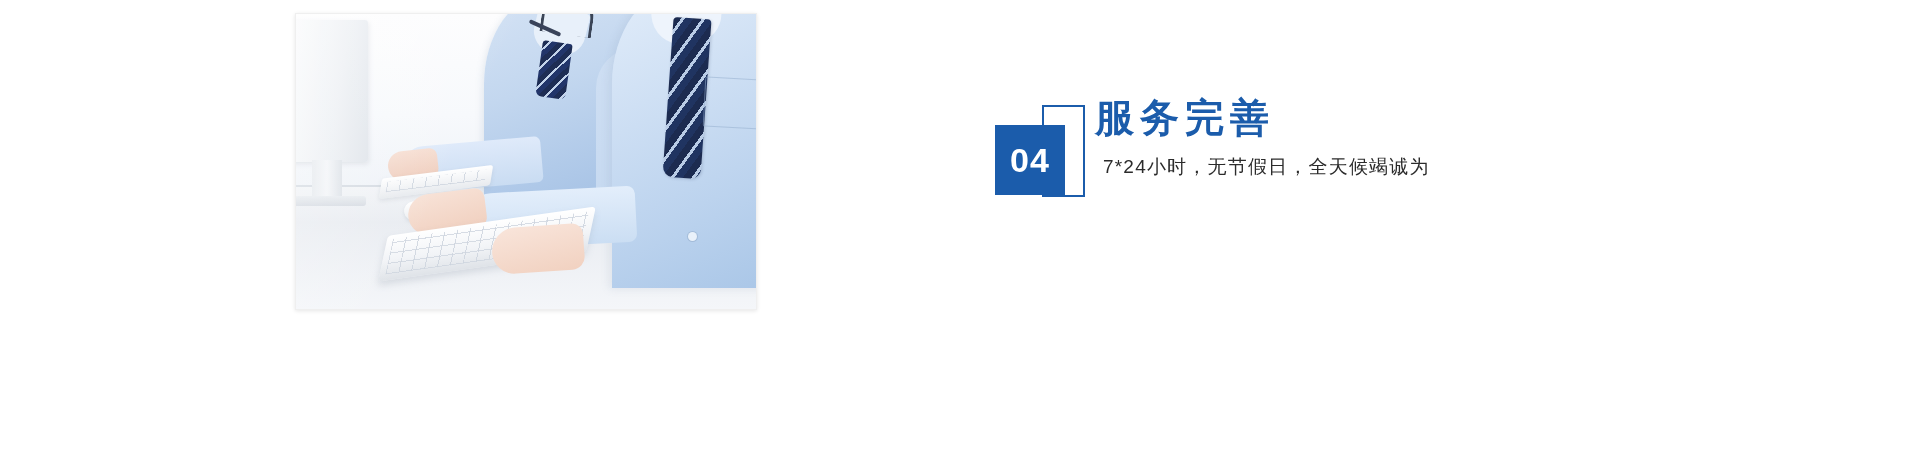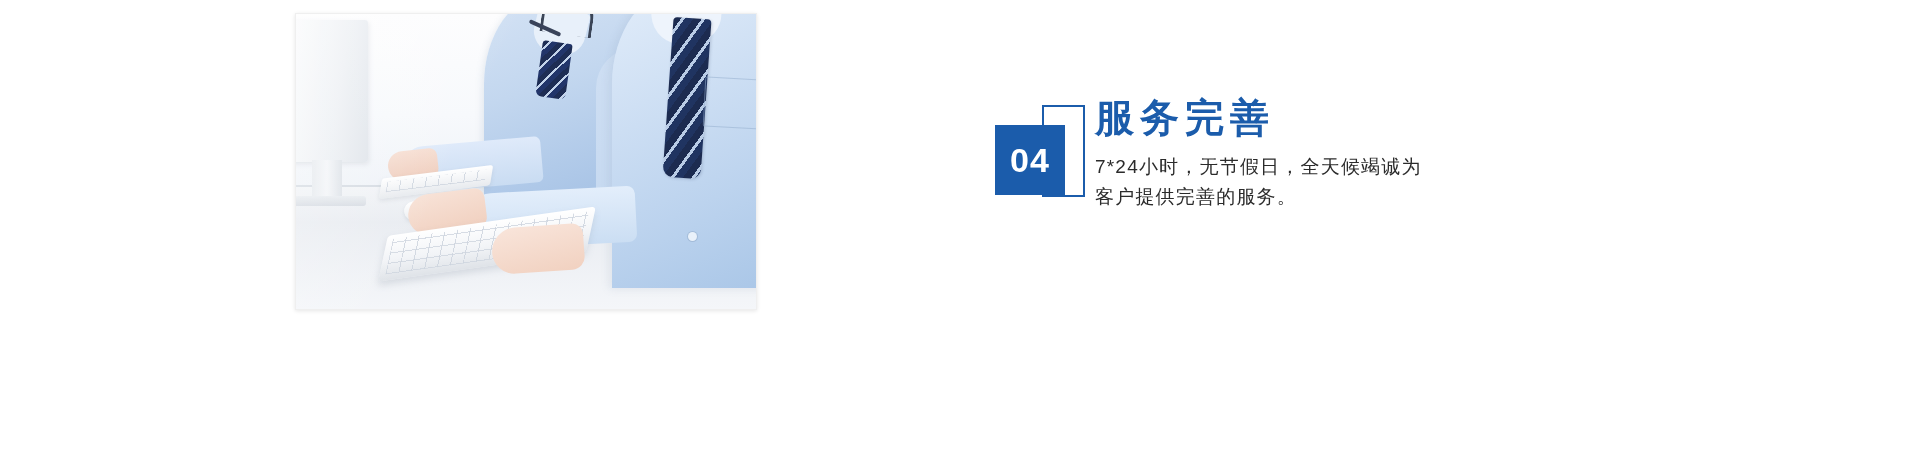--- a/index.html
+++ b/index.html
@@ -324,21 +324,21 @@
   .title {
     color: #1b5cab;
     font-size: 39px;
     font-weight: 700;
     letter-spacing: 6px;
     line-height: 1.18;
     margin: 0 0 11px 0;
     white-space: nowrap;
   }
   .body-lines {
-    margin: 0;
+    margin: 8px;
     padding: 0;
     list-style: none;
   }
   .body-line {
     color: #2b2b2b;
     font-size: 19px;
     letter-spacing: 1.2px;
     line-height: 30px;
     white-space: nowrap;
   }
@@ -396,19 +396,18 @@
       <div class="badge-square">
         <span class="badge-num">04</span>
       </div>
     </div>
 
     <div class="text-col">
       <h2 class="title">服务完善</h2>
 
       <ul class="body-lines">
         <li class="body-line">7*24小时，无节假日，全天候竭诚为</li>
-        <li class="body-line">客户提供完善的服务。</li>
       </ul>
     </div>
 
   </div>
 
 </div>
 
 </body></html>

